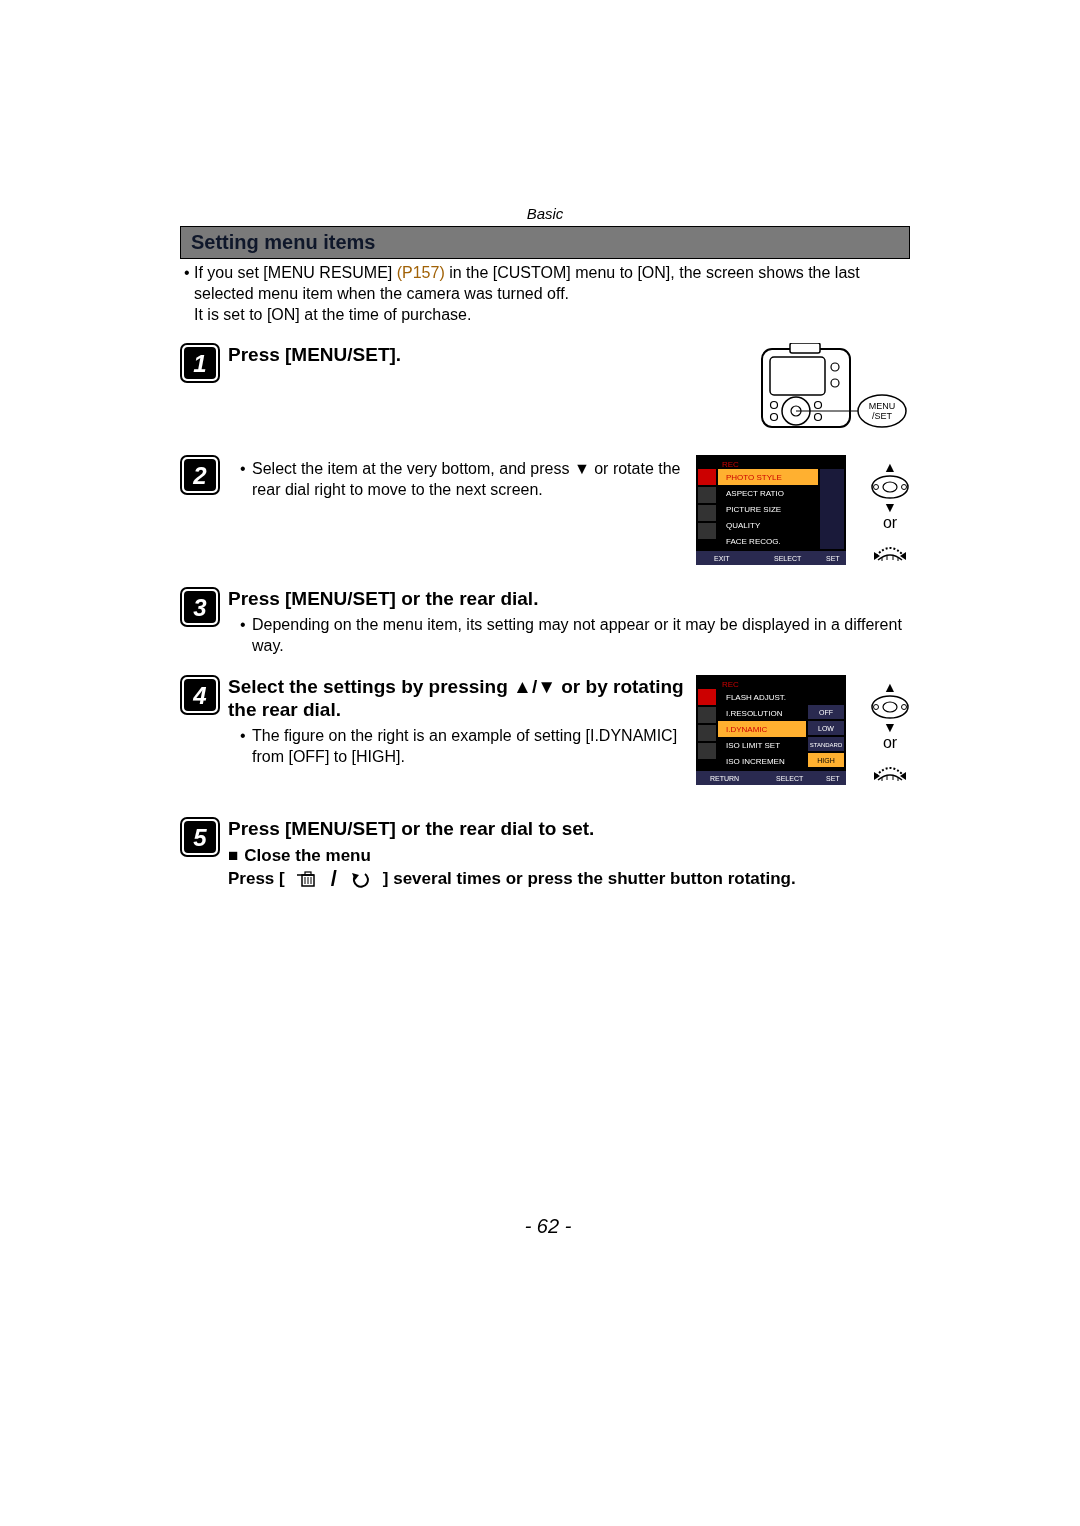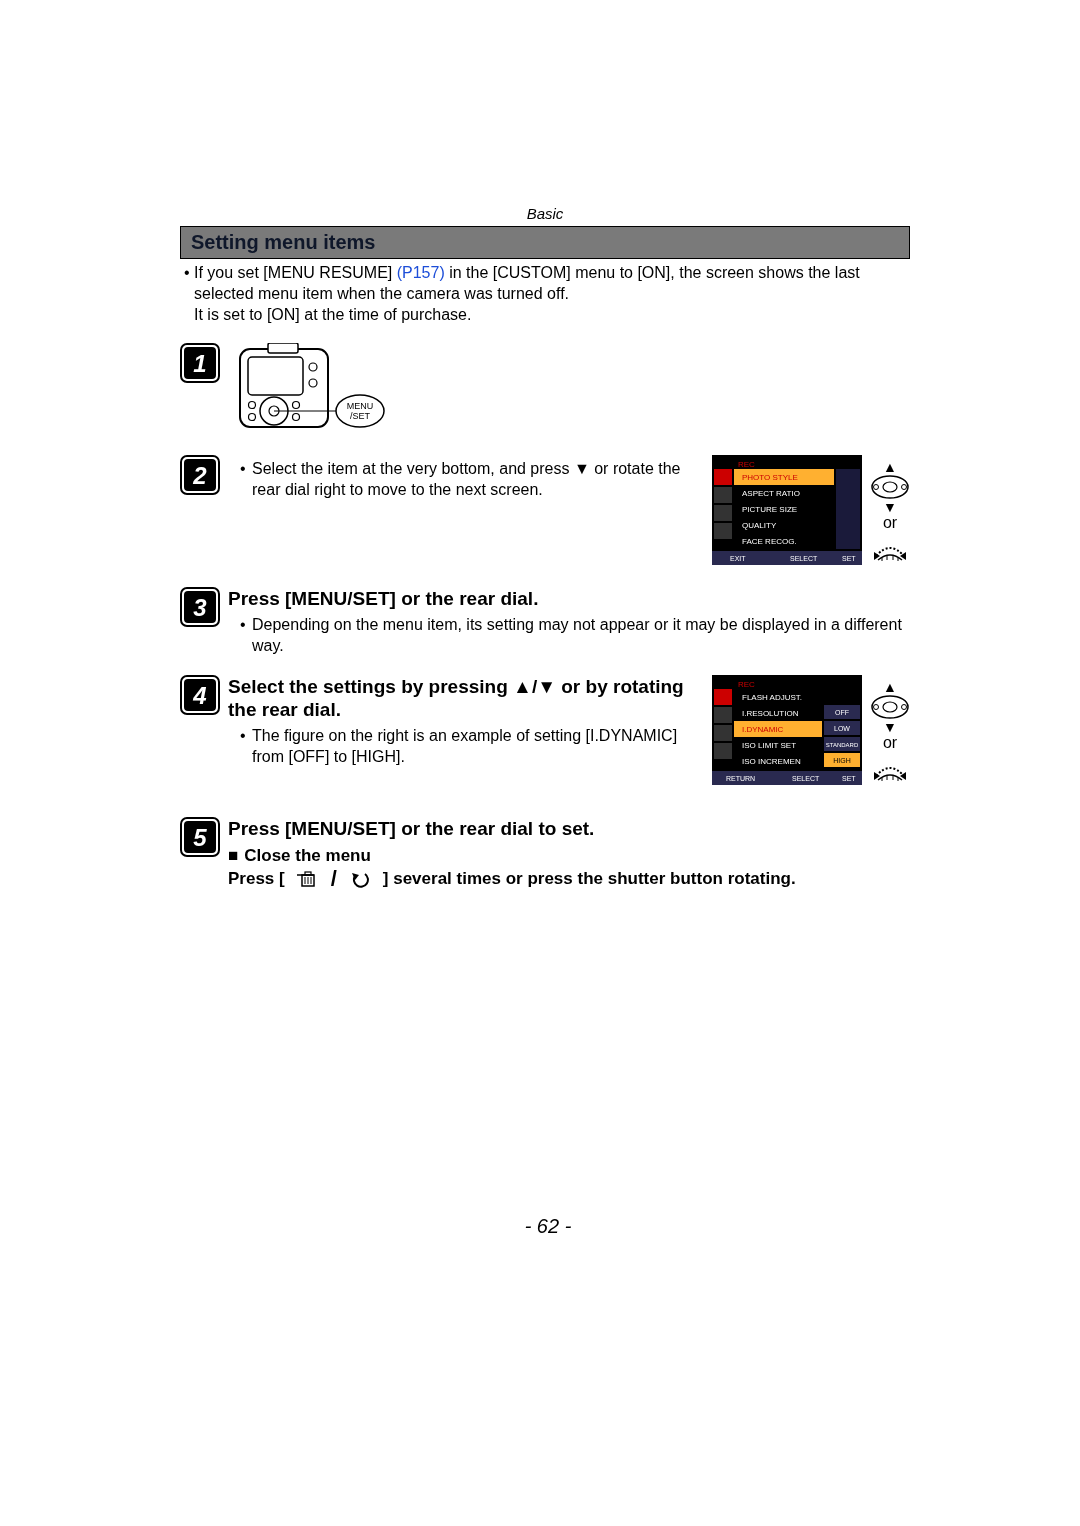--- a/index.html
+++ b/index.html
@@ -3,35 +3,35 @@
 <meta charset="utf-8">
 <style>
   * { box-sizing: border-box; margin: 0; padding: 0; }
   html, body { width: 1080px; height: 1526px; background: #fff; font-family: Arial, Helvetica, sans-serif; color: #000; }
   .page { position: relative; width: 1080px; height: 1368px; padding: 205px 170px 0 180px; }
   .chapter { text-align: center; font-style: italic; font-size: 15px; margin-bottom: 4px; }
   .section-bar { background: #7a7a7a; color: #0f172a; font-weight: bold; font-size: 20px; padding: 4px 10px; border: 1px solid #000; }
   .intro { font-size: 16px; line-height: 1.3; margin-top: 4px; padding-left: 4px; }
   .bullet-row { display: flex; }
   .bullet-row .dot { width: 10px; flex: 0 0 10px; }
-  .intro .link { color: #1d4ed8; }
+  .intro .link { color: #a16207; }
   .step { display: flex; margin-top: 18px; align-items: flex-start; }
   .step-num { flex: 0 0 40px; margin-right: 8px; }
   .step-body { flex: 1 1 auto; }
   .step-title { font-size: 19px; font-weight: bold; line-height: 1.25; }
   .step-sub { font-size: 16px; line-height: 1.3; margin-top: 4px; }
   .sub-bullet { display: flex; padding-left: 12px; }
   .sub-bullet .dot { width: 12px; flex: 0 0 12px; }
   .step-right { flex: 0 0 auto; margin-left: 10px; }
   .camera-svg { width: 150px; height: 90px; }
   .menu-screen { width: 150px; height: auto; }
   .dpad-col { display: flex; flex-direction: column; align-items: center; font-size: 16px; }
   .dpad-col .tri { font-size: 14px; line-height: 1; }
   .rot-dial { margin-top: 6px; }
-  .step-pair { display:flex; align-items:center; gap:8px; }
+  .step-pair { display:flex; align-items:center; gap:24px; }
   .close-block { margin-top: 6px; }
   .close-title { font-weight: bold; font-size: 17px; display:flex; align-items:center; gap:6px; }
   .close-line { font-weight: bold; font-size: 17px; display:flex; align-items:center; gap:12px; flex-wrap:wrap; }
   .page-num { position: absolute; bottom: 130px; left: 16px; right: 0; text-align: center; font-size: 20px; font-style: italic; }
   svg text { font-family: Arial, Helvetica, sans-serif; }
 </style>
 </head>
 <body>
 
 <div class="page">
@@ -49,20 +49,23 @@
     </div>
   </div>
 
   <div class="step">
     <div class="step-num">
       <svg width="40" height="40" viewBox="0 0 40 40">
         <rect x="1" y="1" width="38" height="38" rx="6" fill="#fff" stroke="#000" stroke-width="2"></rect>
         <rect x="4" y="4" width="32" height="32" rx="4" fill="#000"></rect>
         <text x="20" y="29" text-anchor="middle" fill="#fff" font-size="24" font-weight="bold" font-style="italic">1</text>
       </svg>
+    </div>
+    <div class="step-body">
+      <div class="step-title">Press [MENU/SET].</div>
     </div>
     <div class="step-right">
       <svg class="camera-svg" viewBox="0 0 150 90">
 
         <rect x="2" y="6" width="88" height="78" rx="10" fill="#fff" stroke="#000" stroke-width="2"></rect>
         <rect x="30" y="0" width="30" height="10" rx="2" fill="#fff" stroke="#000" stroke-width="1.5"></rect>
         <rect x="10" y="14" width="55" height="38" rx="4" fill="none" stroke="#000" stroke-width="1.5"></rect>
 
         <circle cx="36" cy="68" r="14" fill="#fff" stroke="#000" stroke-width="1.5"></circle>
         <circle cx="36" cy="68" r="5" fill="#fff" stroke="#000" stroke-width="1.2"></circle>

